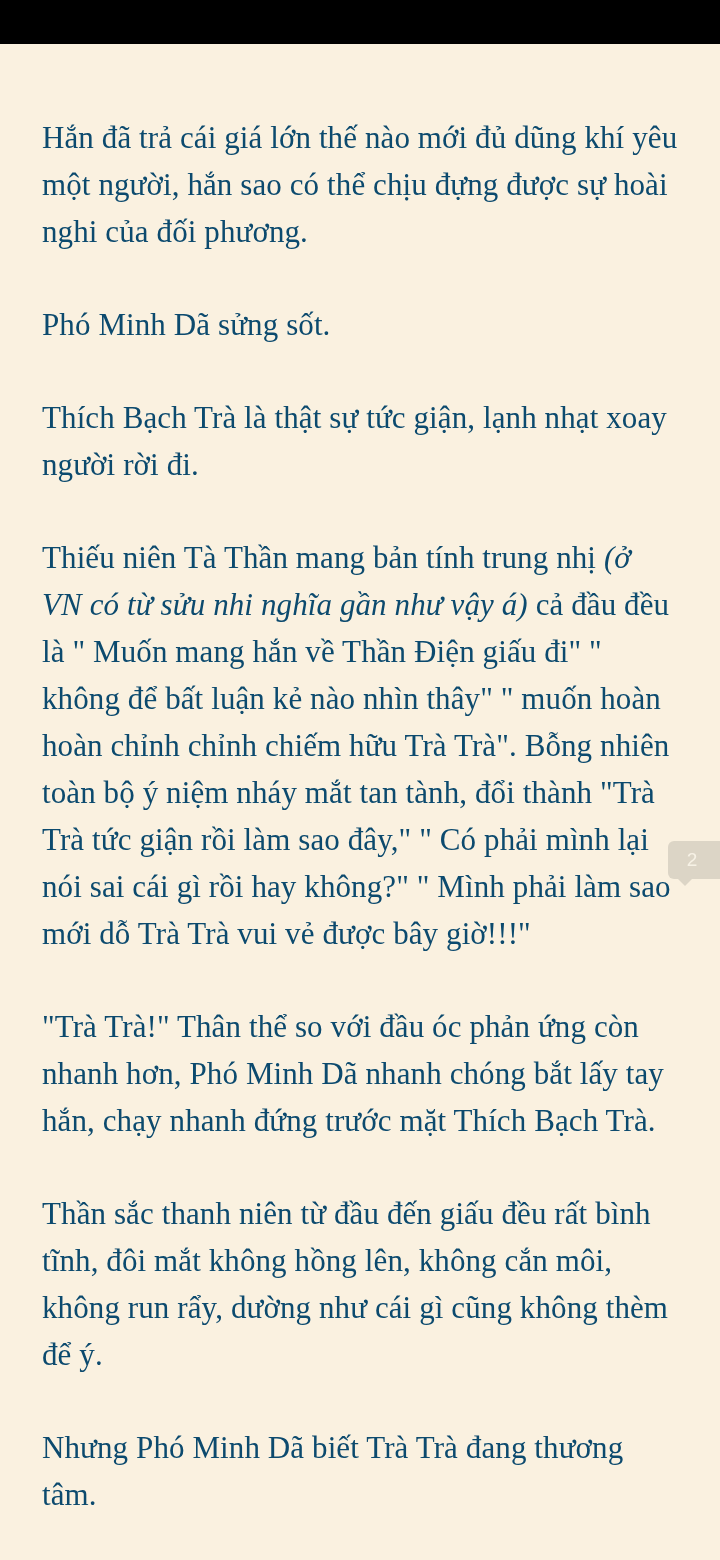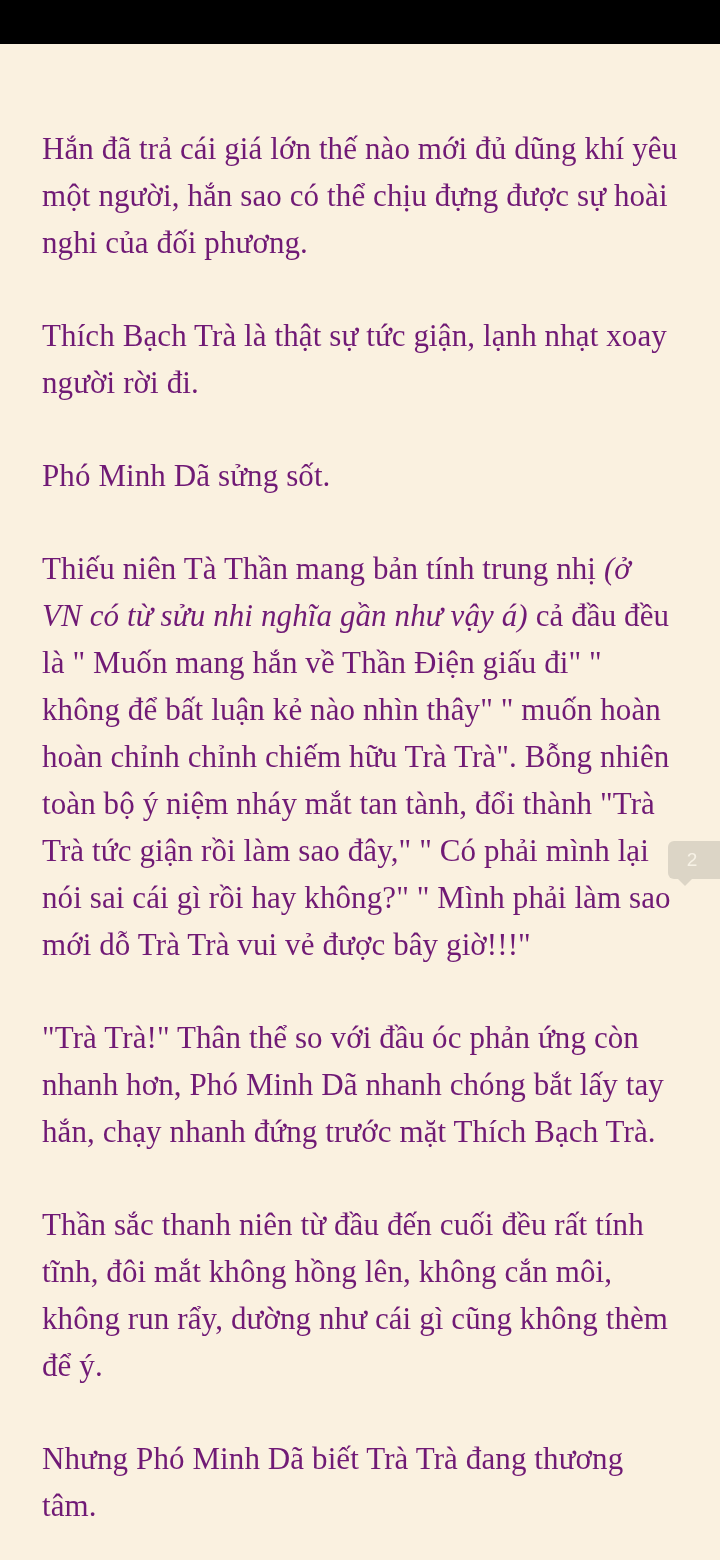--- a/index.html
+++ b/index.html
@@ -28,24 +28,24 @@
     position: absolute;
     top: 44px;
     left: 0;
     width: 720px;
     height: 1516px;
     background: #faf1e0;
     box-sizing: border-box;
     padding: 70px 42px 0 42px;
   }
   .para {
-    color: #701a75;
+    color: #0c4a6e;
     font-size: 31px;
     line-height: 47px;
-    margin: 11px 0 46px 0;
+    margin: 0 0 46px 0;
     font-family: "Liberation Serif", serif;
     letter-spacing: 0.1px;
     word-wrap: break-word;
   }
   .para.last {
     margin-bottom: 0;
   }
   .ital {
     font-style: italic;
   }
@@ -82,30 +82,30 @@
 <body>
 
 <div class="screen">
 
   <div class="status-bar"></div>
 
   <div class="reader">
 
     <p class="para">Hắn đã trả cái giá lớn thế nào mới đủ dũng khí yêu một người, hắn sao có thể chịu đựng được sự hoài nghi của đối phương.</p>
 
+    <p class="para">Phó Minh Dã sửng sốt.</p>
+
     <p class="para">Thích Bạch Trà là thật sự tức giận, lạnh nhạt xoay người rời đi.</p>
-
-    <p class="para">Phó Minh Dã sửng sốt.</p>
 
     <p class="para"><span>Thiếu niên Tà Thần mang bản tính trung nhị </span><span class="ital">(ở VN có từ sửu nhi nghĩa gần như vậy á)</span><span> cả đầu đều là " Muốn mang hắn về Thần Điện giấu đi" " không để bất luận kẻ nào nhìn thây" " muốn hoàn hoàn chỉnh chỉnh chiếm hữu Trà Trà". Bỗng nhiên toàn bộ ý niệm nháy mắt tan tành, đổi thành "Trà Trà tức giận rồi làm sao đây," " Có phải mình lại nói sai cái gì rồi hay không?" " Mình phải làm sao mới dỗ Trà Trà vui vẻ được bây giờ!!!"</span></p>
 
     <p class="para">"Trà Trà!" Thân thể so với đầu óc phản ứng còn nhanh hơn, Phó Minh Dã nhanh chóng bắt lấy tay hắn, chạy nhanh đứng trước mặt Thích Bạch Trà.</p>
 
 
-    <p class="para">Thần sắc thanh niên từ đầu đến cuối đều rất tính tĩnh, đôi mắt không hồng lên, không cắn môi, không run rẩy, dường như cái gì cũng không thèm để ý.</p>
+    <p class="para">Thần sắc thanh niên từ đầu đến giấu đều rất bình tĩnh, đôi mắt không hồng lên, không cắn môi, không run rẩy, dường như cái gì cũng không thèm để ý.</p>
 
     <p class="para last">Nhưng Phó Minh Dã biết Trà Trà đang thương tâm.</p>
 
     <div class="comment-badge">
       <span>2</span>
     </div>
 
   </div>
 </div>
 

